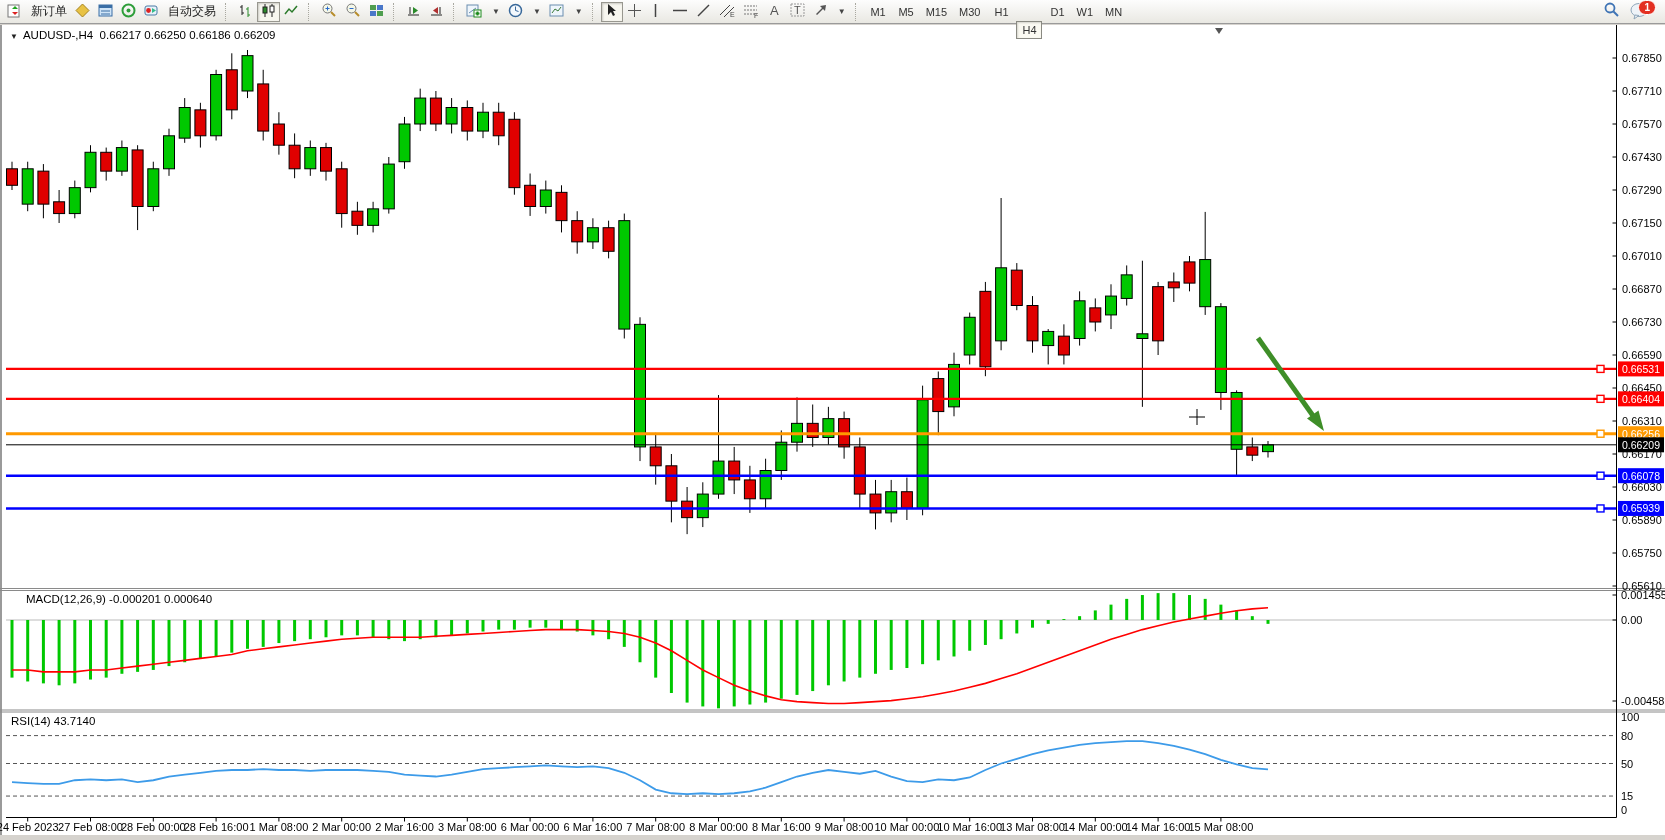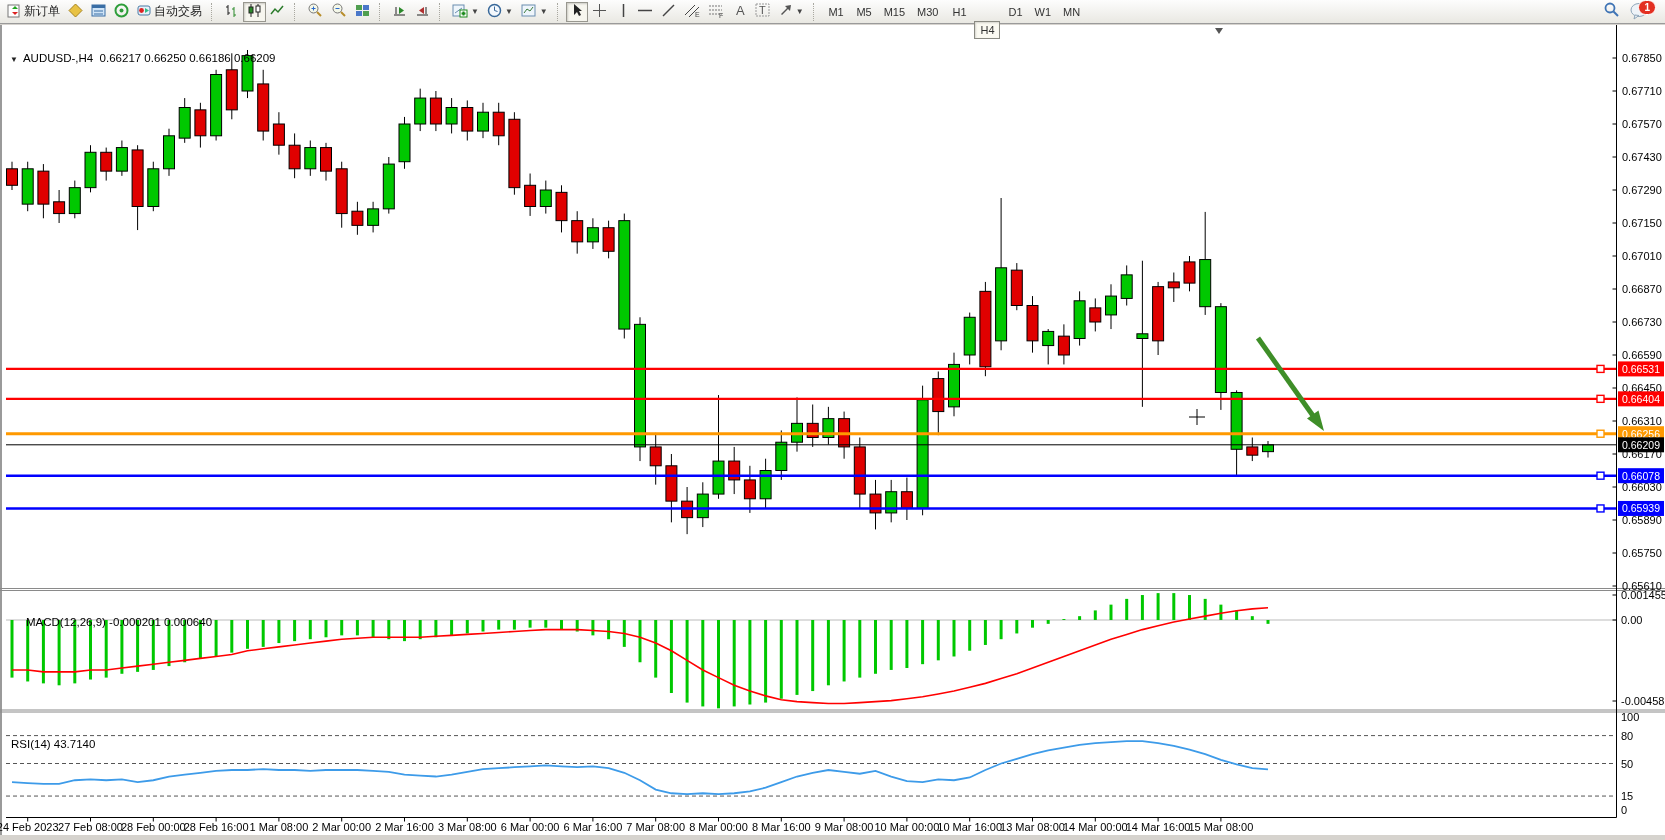--- a/index.html
+++ b/index.html
@@ -4,37 +4,37 @@
 <style>
   html,body{margin:0;padding:0;background:#d6d3ce;}
   body{width:1665px;height:840px;position:relative;overflow:hidden;
        font-family:"Liberation Sans",sans-serif;-webkit-font-smoothing:antialiased;}
   
   .toolbar{position:absolute;top:0;left:0;width:1665px;height:24px;
     background:linear-gradient(#fdfdfd,#e9e8e2);border-bottom:1px solid #9a9a9a;
     display:flex;align-items:center;padding:0 3px;box-sizing:border-box;z-index:5;}
   .tb-group{display:flex;align-items:center;}
   .tb-btn{height:20px;min-width:22px;border:1px solid transparent;background:transparent;
-    display:flex;align-items:center;justify-content:flex-end;gap:2px;padding:0 3px;
+    display:flex;align-items:center;justify-content:space-between;gap:9px;padding:0 3px;
     font:12px "Liberation Sans",sans-serif;color:#222;box-sizing:border-box;}
   .tb-btn.pressed{border:1px solid #98978f;background:#f7f6ef;box-shadow:inset 1px 1px 2px rgba(0,0,0,.18);}
   .tb-sep{width:4px;height:18px;border-left:1px dotted #a9a8a0;margin:0 4px 0 5px;}
   .caret{font-size:8px;color:#444;margin-left:1px;}
   .tf-btn{height:18px;min-width:26px;border:1px solid transparent;background:transparent;
     font:11px "Liberation Sans",sans-serif;color:#333;padding:0 4px;margin:0 1px;text-align:right;}
   .tf-btn.active{border:1px solid #8a8a82;background:#fbfaf2;box-shadow:inset 1px 1px 2px rgba(0,0,0,.15);margin-top:36px;}
   .tb-right{margin-left:auto;display:flex;align-items:center;gap:10px;padding-right:10px;}
   .chat-wrap{position:relative;width:22px;height:20px;}
   .chat-badge{position:absolute;top:-2px;right:-4px;background:#e33022;color:#fff;
     border-radius:8px;font:bold 10px "Liberation Sans",sans-serif;padding:1px 5px;border:1px solid #fff;}
   
   .chart-window{position:absolute;top:25px;left:0;width:1665px;height:815px;background:#fff;}
   .chart-window svg{position:absolute;top:0;left:0;}
   .panel-label{position:absolute;font:11.5px "Liberation Sans",sans-serif;color:#000;
-    z-index:3;pointer-events:none;white-space:nowrap;margin-top:23px;}
+    z-index:3;pointer-events:none;white-space:nowrap;}
   #chart-title{top:4px;left:10px;}
   #chart-title .dd{font-size:8px;margin-right:5px;color:#222;}
   #macd-label{top:568px;left:26px;}
   #rsi-label{top:690px;left:11px;}
   .winborder{position:absolute;top:0;left:0;width:2px;height:815px;background:#9a9a9a;border-right:1px solid #fff;}
 </style>
 </head>
 <body>
 
 <div class="toolbar">

